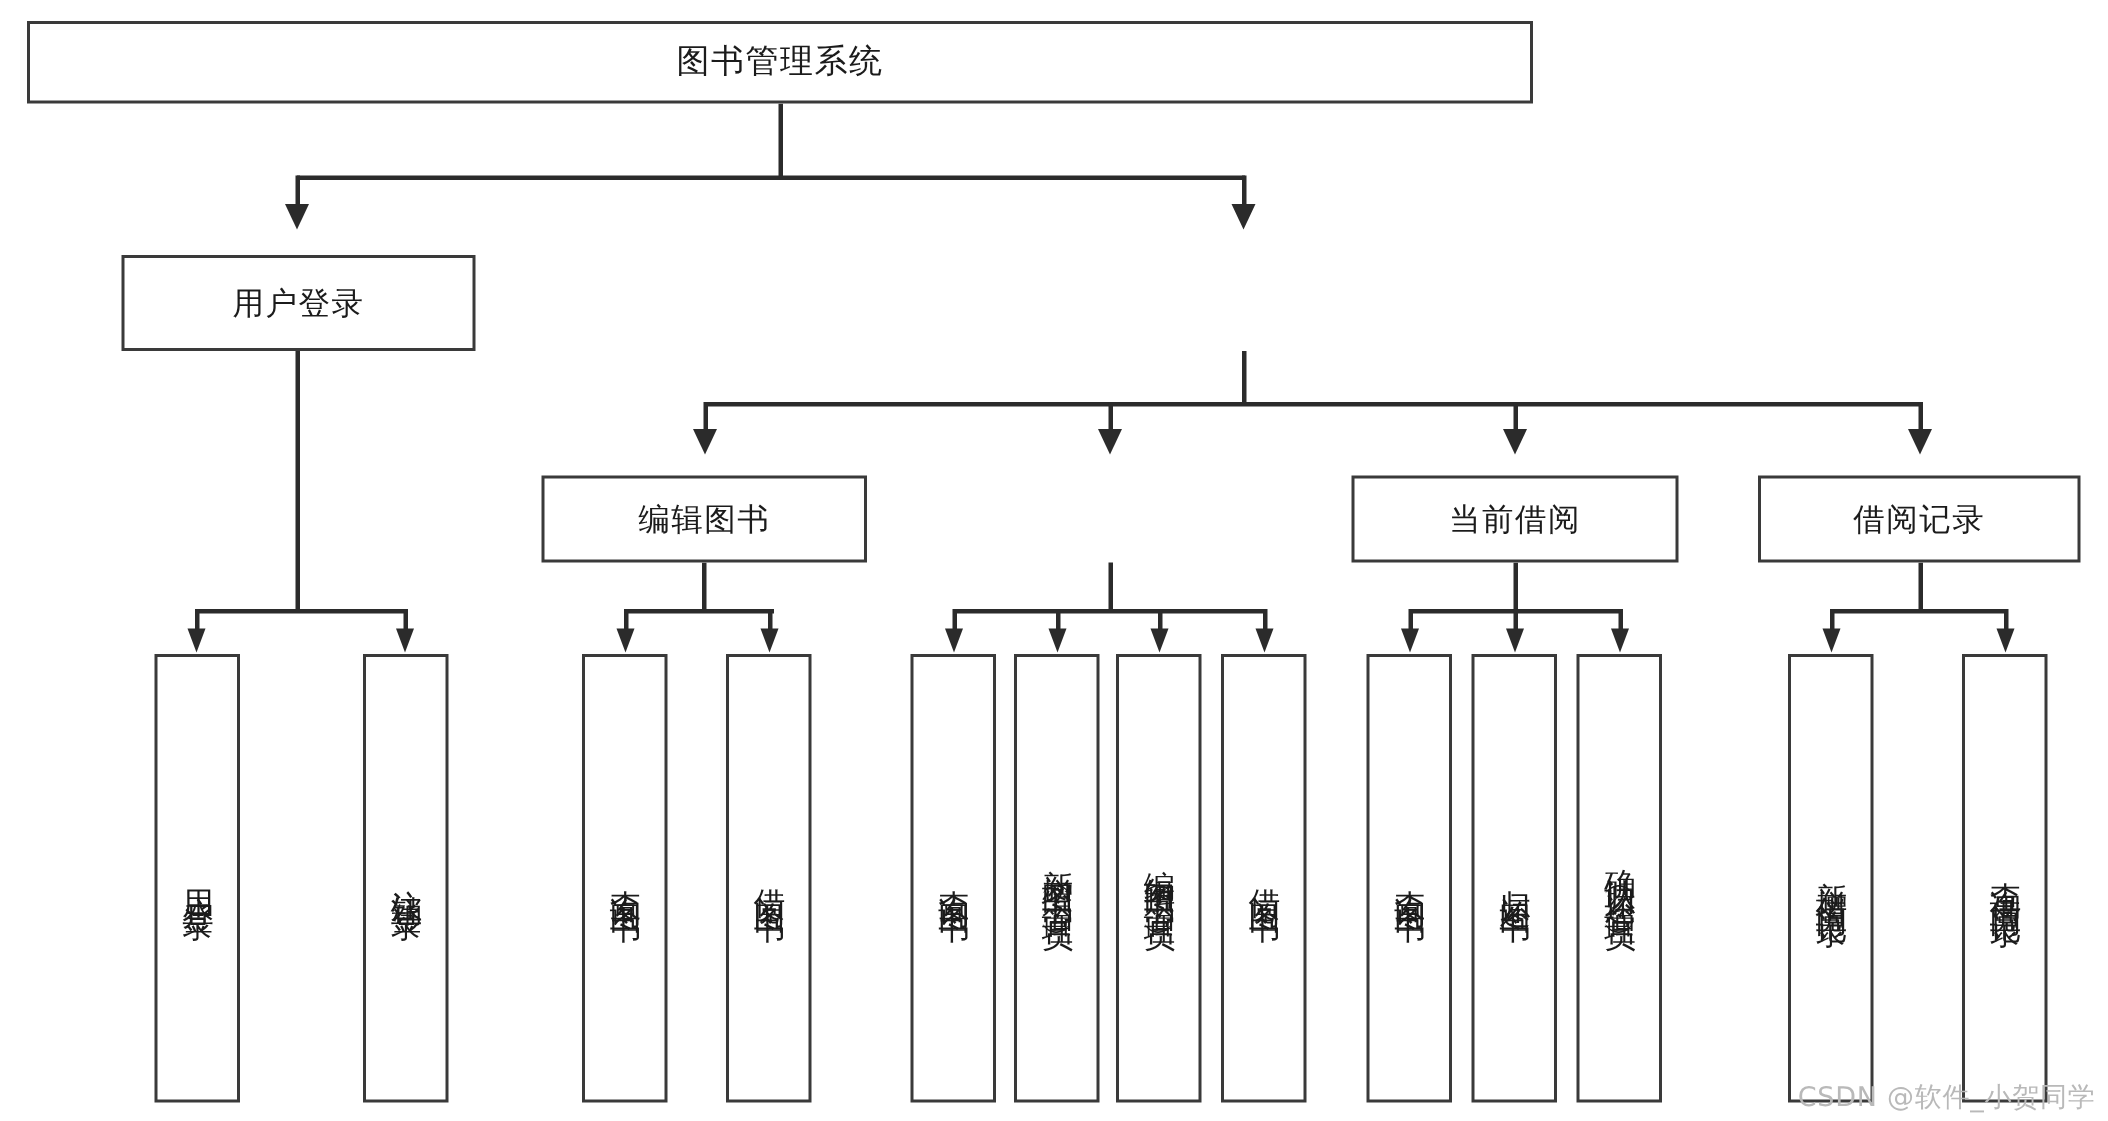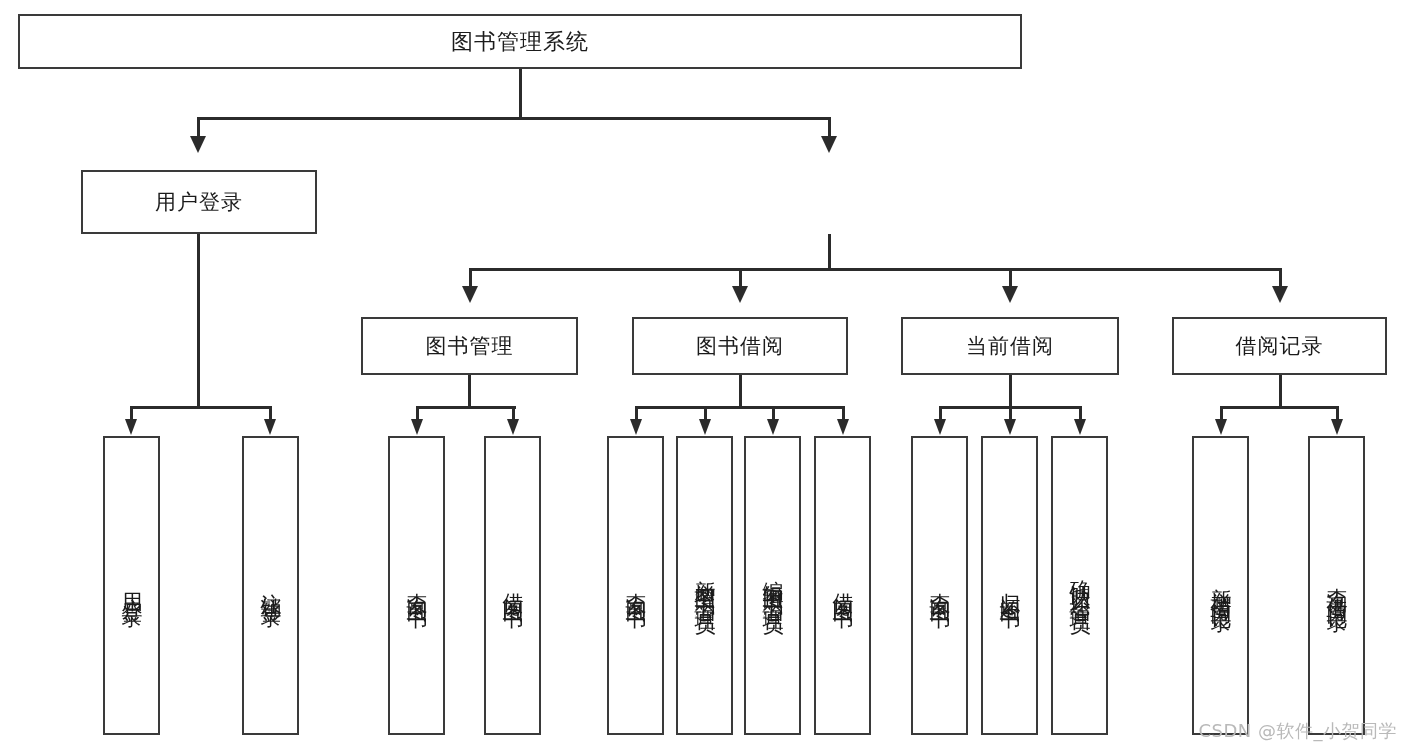--- a/index.html
+++ b/index.html
@@ -116,24 +116,21 @@
   <div class="ln lnv" style="left:469px;top:268px;height:20px;"></div>
   <div class="arrow" style="left:462px;top:286px;"></div>
   <div class="ln lnv" style="left:739px;top:268px;height:20px;"></div>
   <div class="arrow" style="left:732px;top:286px;"></div>
   <div class="ln lnv" style="left:1009px;top:268px;height:20px;"></div>
   <div class="arrow" style="left:1002px;top:286px;"></div>
   <div class="ln lnv" style="left:1279px;top:268px;height:20px;"></div>
   <div class="arrow" style="left:1272px;top:286px;"></div>
 
   <div class="node h" style="left:361px;top:317px;width:217px;height:58px;">
-    <span>图书管理</span>
-  </div>
-  <div class="node h" style="left:632px;top:317px;width:216px;height:58px;">
-    <span>图书借阅</span>
+    <span>编辑图书</span>
   </div>
   <div class="node h" style="left:1172px;top:317px;width:215px;height:58px;">
     <span>借阅记录</span>
   </div>
   <div class="node h" style="left:901px;top:317px;width:218px;height:58px;">
     <span>当前借阅</span>
   </div>
 
   <div class="ln lnv" style="left:468px;top:375px;height:33px;"></div>
   <div class="ln lnh" style="left:417px;top:406px;width:99px;height:2.5px;"></div>

